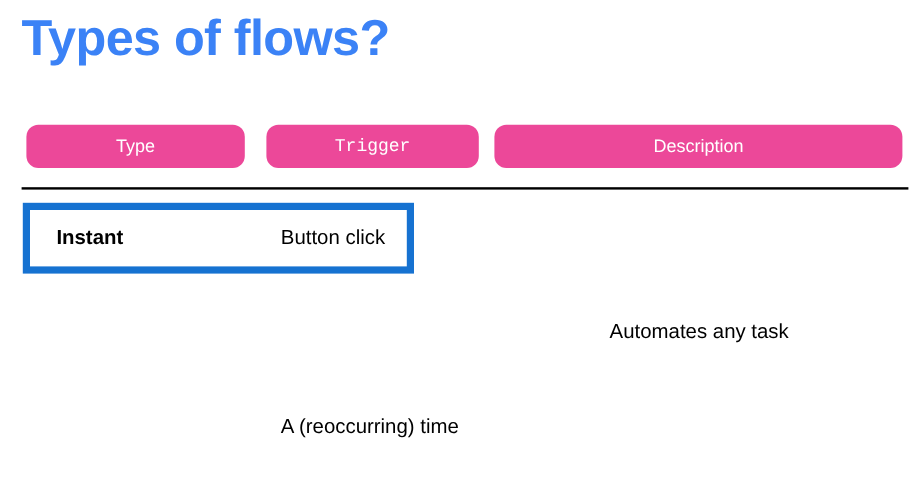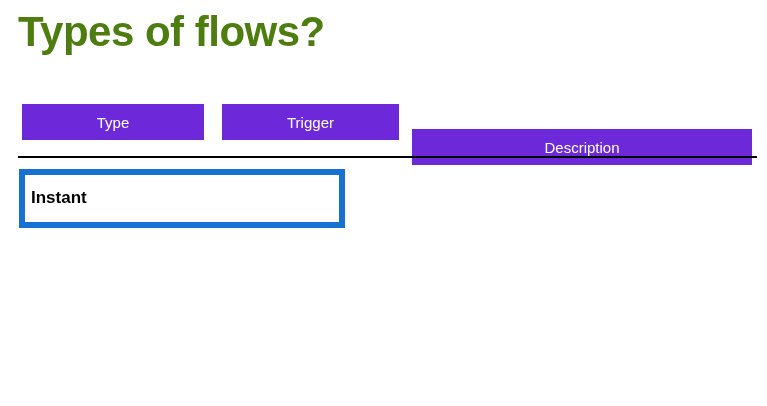--- a/index.html
+++ b/index.html
@@ -16,42 +16,43 @@
     color: #000000;
   }
 
   
   #slide-title {
     position: absolute;
     left: 18px;
     top: 8px;
     font-size: 42px;
     font-weight: bold;
-    color: #4d7c0f;
+    color: #3b82f6;
     letter-spacing: -0.5px;
     line-height: 1.15;
     white-space: nowrap;
   }
 
   
   .header-chip {
     position: absolute;
     top: 104px;
     height: 36px;
-    background: #6d28d9;
+    background: #ec4899;
     color: #ffffff;
     font-size: 15px;
     display: flex;
     align-items: center;
     justify-content: center;
     box-sizing: border-box;
+    border-radius: 10px;
   }
   #header-chip-type      { left: 22px;  width: 182px; }
-  #header-chip-trigger   { left: 222px; width: 177px; }
-  #header-chip-desc      { left: 412px; width: 340px; margin-top: 25px; }
+  #header-chip-trigger   { left: 222px; width: 177px; font-family: Liberation Mono, monospace; }
+  #header-chip-desc      { left: 412px; width: 340px; }
 
   
   #header-divider {
     position: absolute;
     left: 18px;
     top: 156px;
     width: 739px;
     height: 2px;
     background: #000000;
   }
@@ -64,21 +65,21 @@
     width: 326px;
     height: 59px;
     border: 6px solid #1672d1;
     background: transparent;
     box-sizing: border-box;
   }
 
   
   .row {
     position: absolute;
-    left: 0;
+    left: 16px;
     width: 657px;
     height: 28px;
   }
   #row-instant   { top: 184px; }
   #row-automated { top: 263px; }
   #row-scheduled { top: 342px; }
 
   .cell {
     position: absolute;
     top: 0;
@@ -115,21 +116,24 @@
 <div id="header-chip-desc" class="header-chip">
   <span>Description</span>
 </div>
 
 <div id="header-divider"></div>
 
 <div id="instant-highlight"></div>
 
 <div id="row-instant" class="row">
   <span class="cell cell-type">Instant</span>
+  <span class="cell cell-trigger">Button click</span>
   <span class="cell cell-desc"></span>
 </div>
 
 <div id="row-automated" class="row">
+  <span class="cell cell-desc">Automates any task</span>
 </div>
 
 <div id="row-scheduled" class="row">
+  <span class="cell cell-trigger">A (reoccurring) time</span>
   <span class="cell cell-desc"></span>
 </div>
 
 </body></html>

